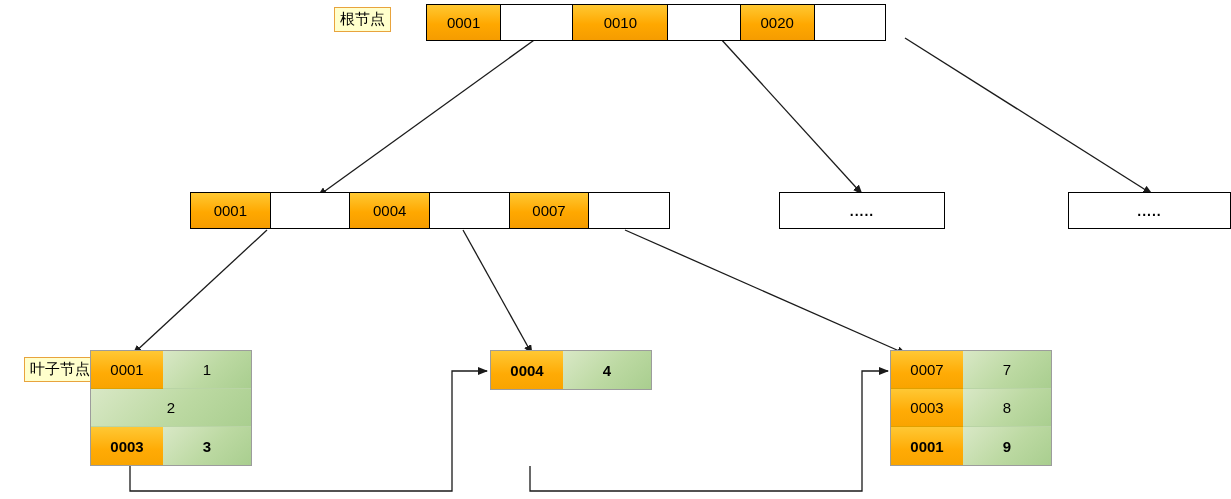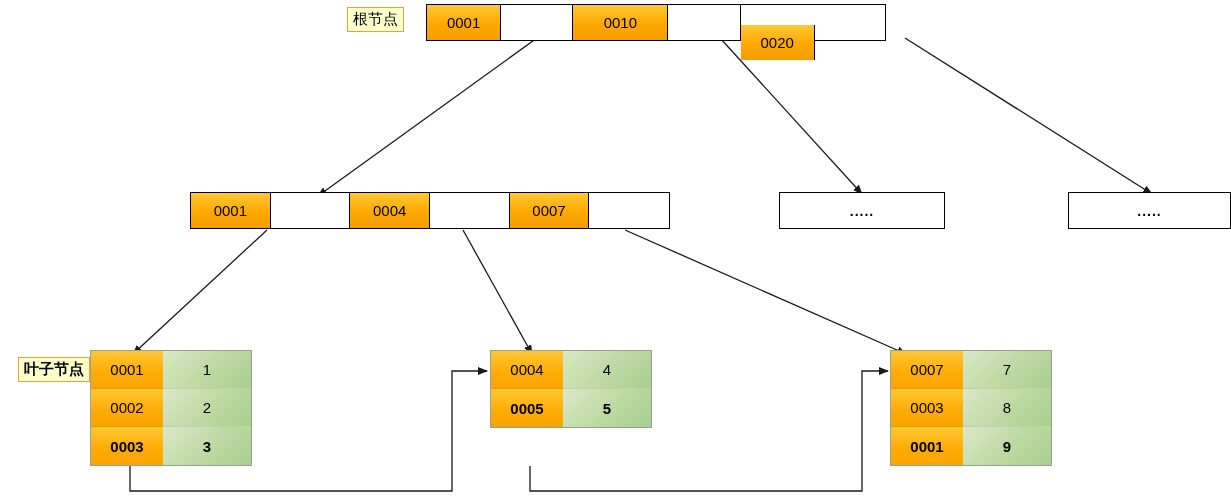--- a/index.html
+++ b/index.html
@@ -33,22 +33,22 @@
     position: absolute;
     background: #ffffcc;
     border: 1px solid #e8a33d;
     color: #000000;
     font-size: 15px;
     line-height: 18px;
     padding: 2px 5px 3px 5px;
     white-space: nowrap;
     font-family: "DejaVu Sans", "Liberation Sans", sans-serif;
   }
-  #caption-root { left: 347px; top: 7px; }
-  #caption-leaf { left: 18px;  top: 357px; font-weight: bold; }
+  #caption-root { left: 334px; top: 7px; }
+  #caption-leaf { left: 24px;  top: 357px; }
 
   
   .inode {
     position: absolute;
     display: flex;
     height: 37px;
     border: 1px solid #000000;
     box-sizing: border-box;
     background: #ffffff;
   }
@@ -155,21 +155,21 @@
   </svg>
 
   <div class="caption" id="caption-root">根节点</div>
   <div class="caption" id="caption-leaf">叶子节点</div>
 
   <div class="inode" id="root-node" style="left:426px; top:4px; width:460px;">
     <div class="cell key" style="width:78px;">0001</div>
     <div class="cell ptr" style="width:76px;"></div>
     <div class="cell key" style="width:100px;">0010</div>
     <div class="cell ptr" style="width:76px;"></div>
-    <div class="cell key" style="width:78px;margin-top:20px;">0020</div>
+    <div class="cell key" style="width:78px;">0020</div>
     <div class="cell ptr" style="width:74px;"></div>
   </div>
 
   <div class="inode" id="internal-node-1" style="left:190px; top:192px; width:480px;">
     <div class="cell key" style="width:80px;">0001</div>
     <div class="cell ptr" style="width:80px;"></div>
     <div class="cell key" style="width:80px;">0004</div>
     <div class="cell ptr" style="width:80px;"></div>
     <div class="cell key" style="width:80px;">0007</div>
     <div class="cell ptr" style="width:80px;"></div>
@@ -178,38 +178,33 @@
   <div class="enode" style="left:779px; top:192px; width:166px;">.....</div>
 
   <div class="enode" style="left:1068px; top:192px; width:163px;">.....</div>
 
   <div class="leaf" style="left:90px; top:350px;">
     <div class="lrow">
       <div class="lkey">0001</div>
       <div class="lval">1</div>
     </div>
     <div class="lrow">
-      <div class="lkey">0002</div>
       <div class="lval">2</div>
     </div>
     <div class="lrow">
       <div class="lkey">0003</div>
       <div class="lval">3</div>
     </div>
   </div>
 
   <div class="leaf" style="left:490px; top:350px;">
     <div class="lrow">
       <div class="lkey">0004</div>
       <div class="lval">4</div>
     </div>
-    <div class="lrow">
-      <div class="lkey">0005</div>
-      <div class="lval">5</div>
-    </div>
   </div>
 
   <div class="leaf" style="left:890px; top:350px;">
     <div class="lrow">
       <div class="lkey">0007</div>
       <div class="lval">7</div>
     </div>
     <div class="lrow">
       <div class="lkey">0003</div>
       <div class="lval">8</div>

